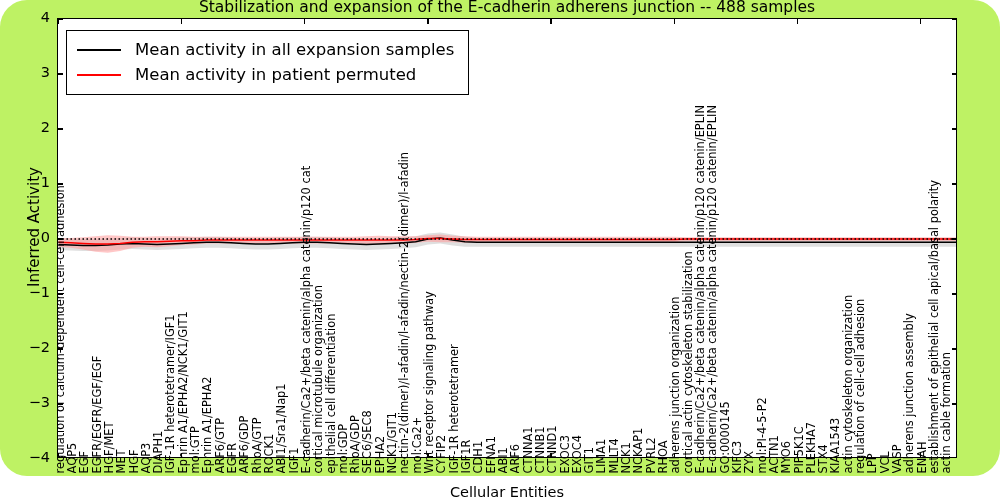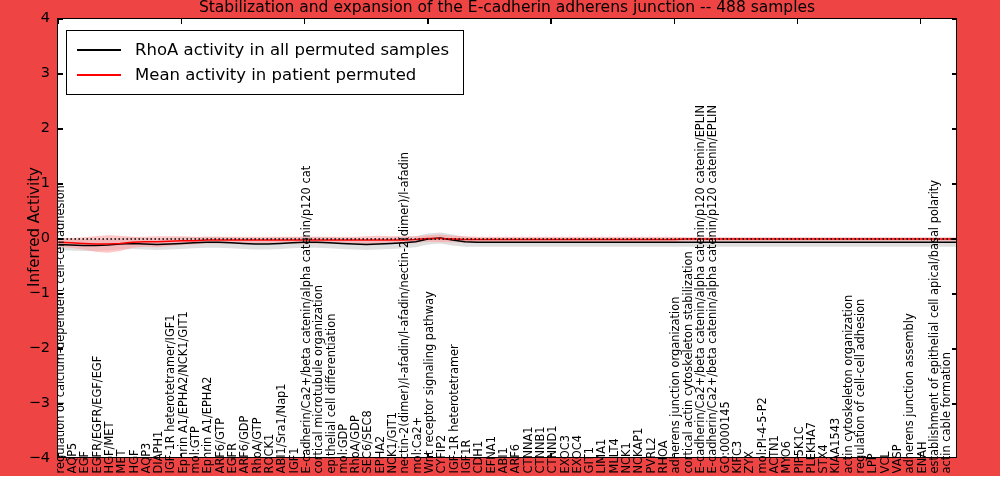--- a/index.html
+++ b/index.html
@@ -1,17 +1,17 @@
 <!DOCTYPE html>
 <html><head>
 <meta charset="utf-8">
 <style>
   html,body{margin:0;padding:0;background:#ffffff;}
   body{width:1000px;height:500px;overflow:hidden;font-family:"DejaVu Sans",sans-serif;}
-  #stage{position:relative;width:1000px;height:476px;background:#ef4444;}
+  #stage{position:relative;width:1000px;height:476px;background:#bef264;border-radius:27px;}
 
   
   #plot-area{
     position:absolute;
     left:57px; top:18px; width:900px; height:440px;
     border:1.3px solid #000;
     box-sizing:border-box;
     overflow:hidden;
     background:#fff;
   }
@@ -212,25 +212,26 @@
       <div class="xcat" style="left: 809.095px; bottom: 0px;">regulation of cell-cell adhesion</div>
       <div class="xcat" style="left: 821.41px; bottom: 0px;">LPP</div>
       <div class="xcat" style="left: 833.725px; bottom: 0px;">VCL</div>
       <div class="xcat" style="left: 846.04px; bottom: 0px;">VASP</div>
       <div class="xcat" style="left: 858.355px; bottom: 0px;">adherens junction assembly</div>
       <div class="xcat" style="left: 870.67px; bottom: 0px;">ENAH</div>
       <div class="xcat" style="left: 882.985px; bottom: 0px;">establishment of epithelial cell apical/basal polarity</div>
       <div class="xcat" style="left: 895.3px; bottom: 0px;">actin cable formation</div>
     </div>
 
+  <div id="xlabel">Cellular Entities</div>
 
   <div id="legend">
     <div class="legend-row">
       <span class="legend-swatch"></span>
-      <span class="legend-text">RhoA activity in all permuted samples</span>
+      <span class="legend-text">Mean activity in all expansion samples</span>
     </div>
     <div class="legend-row">
       <span class="legend-swatch red"></span>
       <span class="legend-text">Mean activity in patient permuted</span>
     </div>
   </div>
 
 </div>
 
 </body></html>

